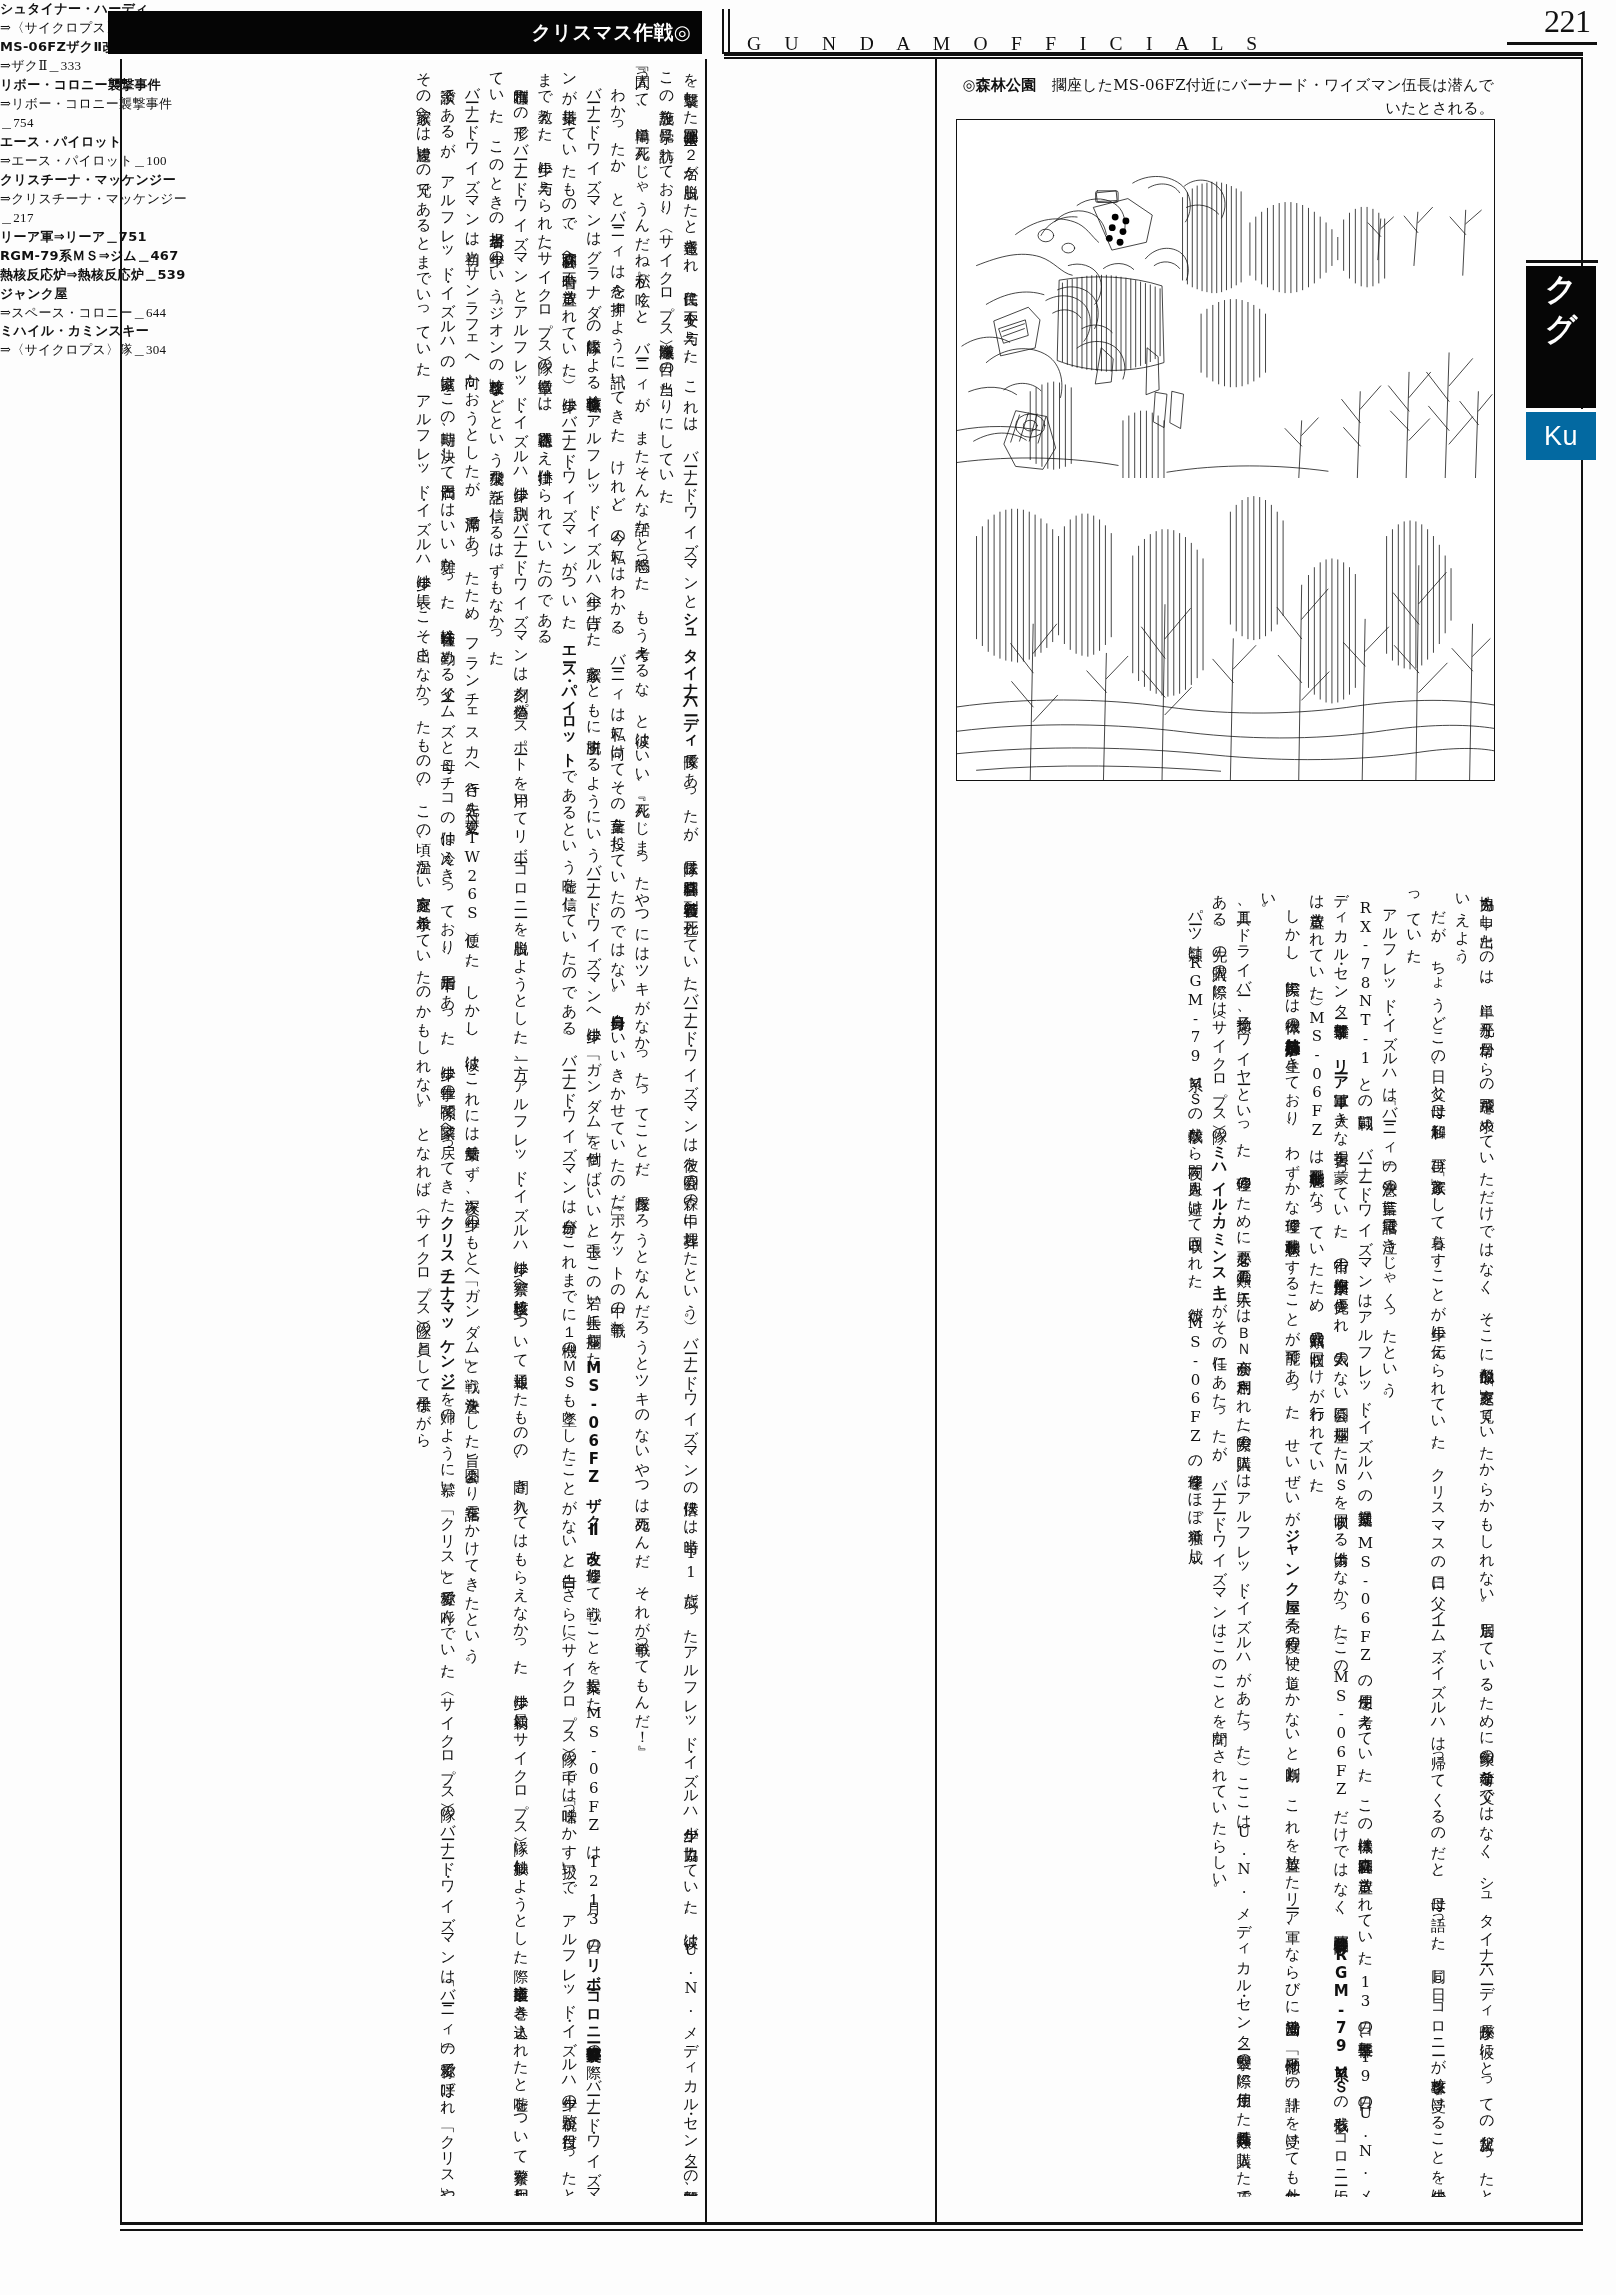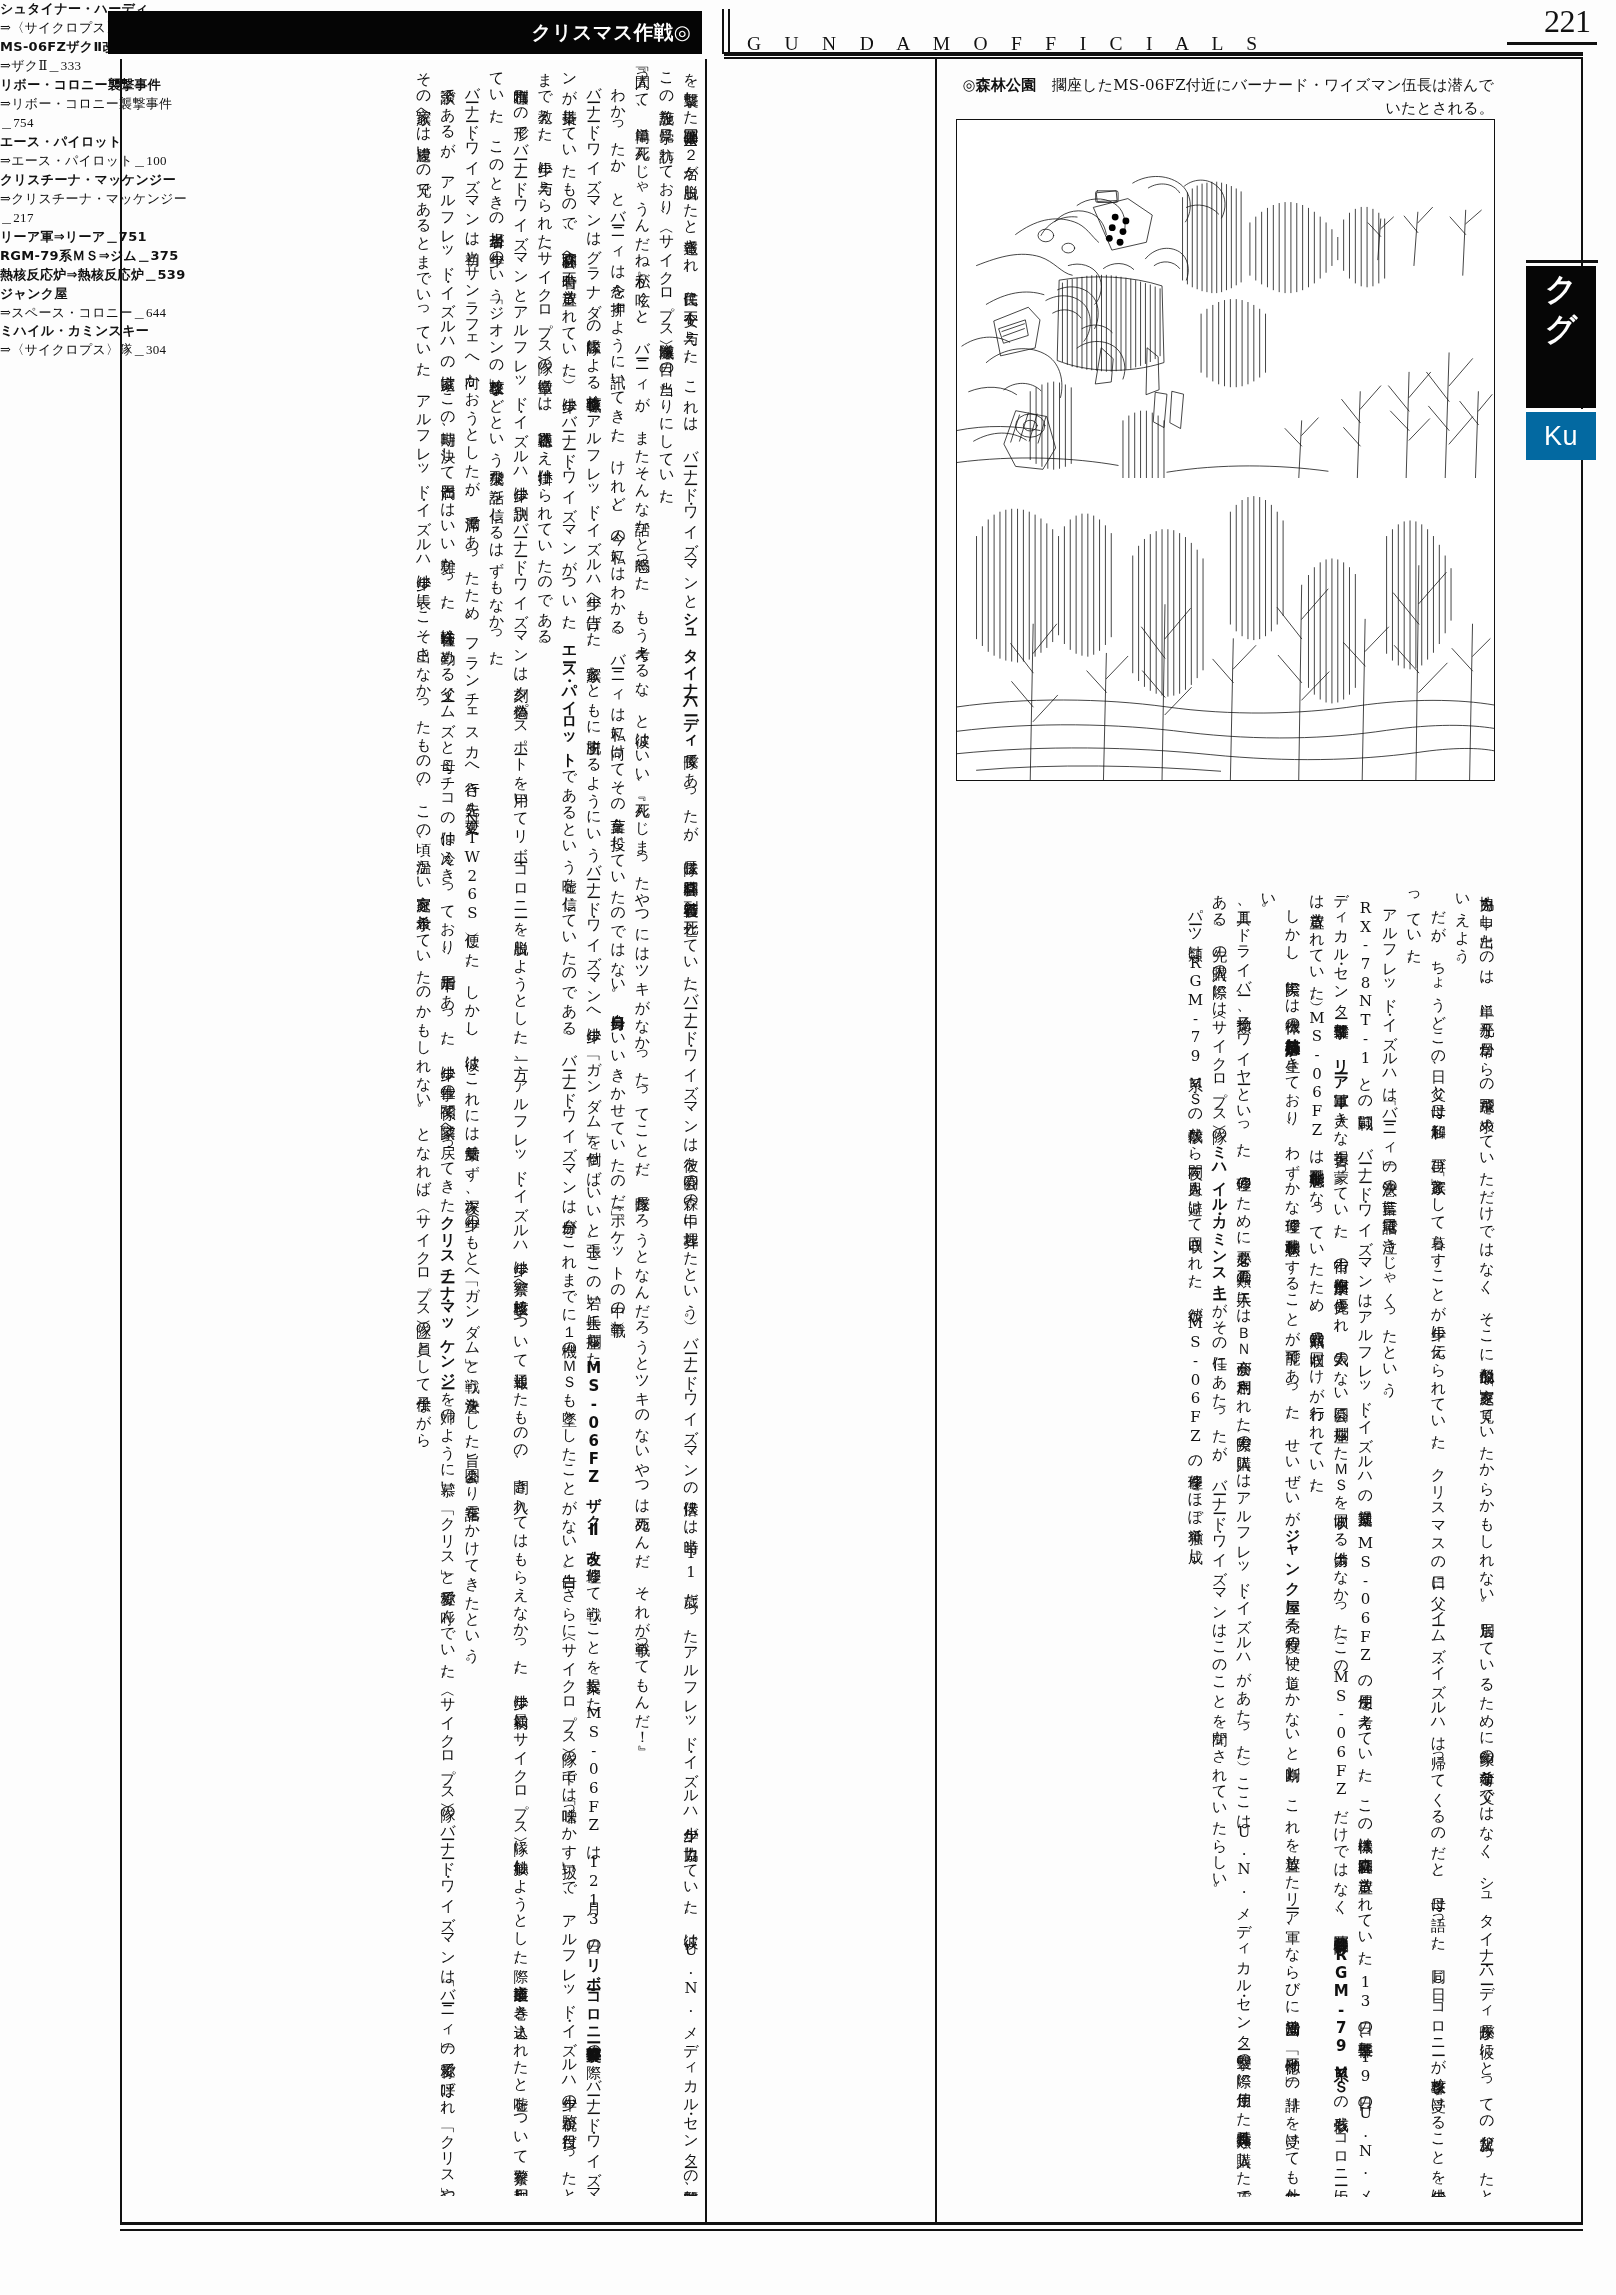--- a/index.html
+++ b/index.html
@@ -278,21 +278,21 @@
       <div class="idx-line">⇒ザクⅡ＿333</div>
       <div class="idx-line idx-head">リボー・コロニー襲撃事件</div>
       <div class="idx-line">⇒リボー・コロニー襲撃事件</div>
       <div class="idx-line">＿754</div>
       <div class="idx-line idx-head">エース・パイロット</div>
       <div class="idx-line">⇒エース・パイロット＿100</div>
       <div class="idx-line idx-head">クリスチーナ・マッケンジー</div>
       <div class="idx-line">⇒クリスチーナ・マッケンジー</div>
       <div class="idx-line">＿217</div>
       <div class="idx-line idx-head">リーア軍⇒リーア＿751</div>
-      <div class="idx-line idx-head">RGM-79系ＭＳ⇒ジム＿375</div>
+      <div class="idx-line idx-head">RGM-79系ＭＳ⇒ジム＿467</div>
       <div class="idx-line idx-head">熱核反応炉⇒熱核反応炉＿539</div>
       <div class="idx-line idx-head">ジャンク屋</div>
       <div class="idx-line">⇒スペース・コロニー＿644</div>
       <div class="idx-line idx-head">ミハイル・カミンスキー</div>
       <div class="idx-line">⇒〈サイクロプス〉隊＿304</div>
     </div>
 
   <div id="figure-caption"><span class="cap-mark">◎森林公園</span><span>　擱座したMS-06FZ付近にバーナード・ワイズマン伍長は潜んでいたとされる。</span></div>
 
   <div id="figure-art-wrap">

